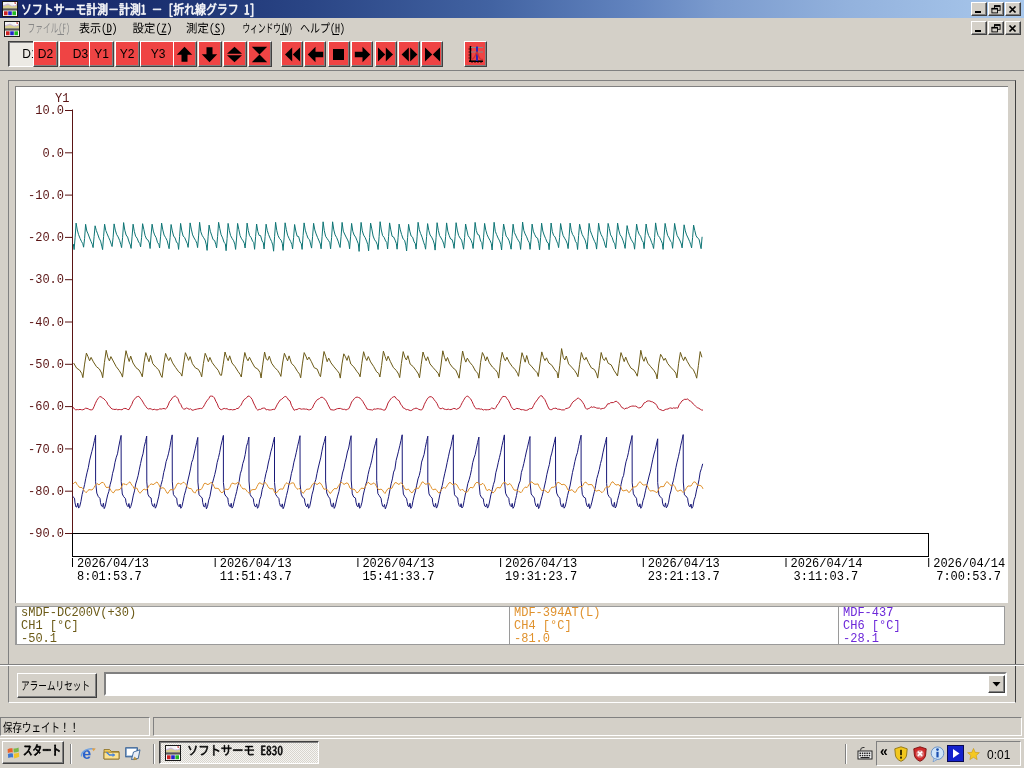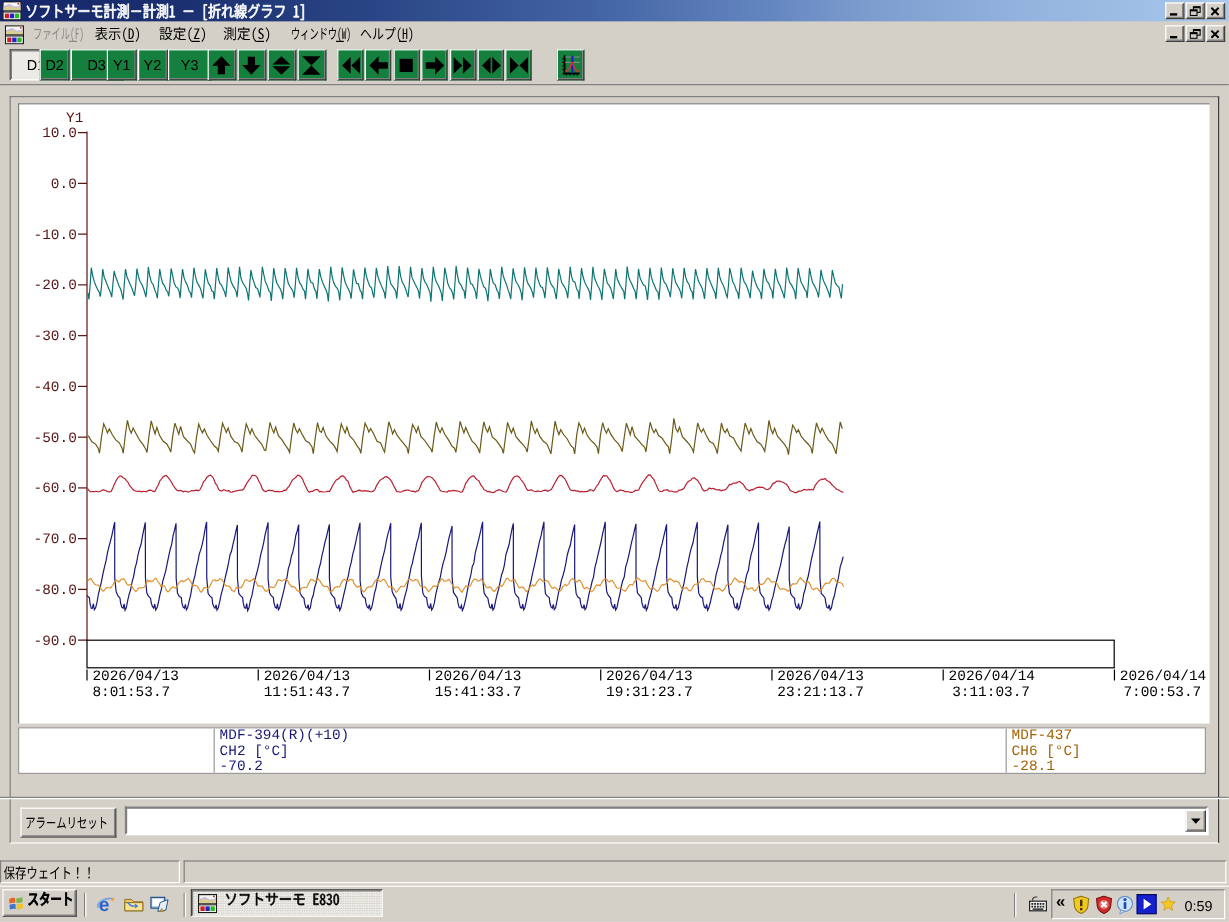--- a/index.html
+++ b/index.html
@@ -1,20 +1,20 @@
 <!DOCTYPE html>
 <html><head><meta charset="utf-8"><style>
 *{margin:0;padding:0;box-sizing:border-box}
 html,body{width:1024px;height:768px;overflow:hidden;background:#d4d0c8;font-family:"Liberation Sans",sans-serif}
 #root{position:relative;width:1024px;height:768px}
 .abs{position:absolute}
 .mono{font-family:"Liberation Mono",monospace;font-size:12px}
 .raised{border-top:1px solid #fff;border-left:1px solid #fff;border-bottom:1px solid #404040;border-right:1px solid #404040;box-shadow:inset -1px -1px 0 #808080;background:#d4d0c8}
 .sunk2{border-top:1px solid #808080;border-left:1px solid #808080;border-bottom:1px solid #fff;border-right:1px solid #fff}
-.tbtn{position:absolute;top:41px;height:26px;background:#15803d;border-top:1px solid #fff;border-left:1px solid #fff;border-bottom:1px solid #404040;border-right:1px solid #404040;box-shadow:inset -1px -1px 0 #808080;display:flex;align-items:center;justify-content:center;font-size:12px;color:#000}
+.tbtn{position:absolute;top:41px;height:26px;background:#ef4444;border-top:1px solid #fff;border-left:1px solid #fff;border-bottom:1px solid #404040;border-right:1px solid #404040;box-shadow:inset -1px -1px 0 #808080;display:flex;align-items:center;justify-content:center;font-size:12px;color:#000}
 .tbtn.pressed{border-top:1px solid #404040;border-left:1px solid #404040;border-bottom:1px solid #fff;border-right:1px solid #fff;box-shadow:inset 1px 1px 0 #808080;background:#eceae4}
 .winbtn{position:absolute;width:16px;height:14px;background:#d4d0c8;border-top:1px solid #fff;border-left:1px solid #fff;border-bottom:1px solid #404040;border-right:1px solid #404040;box-shadow:inset -1px -1px 0 #808080;display:flex;align-items:center;justify-content:center}
 .lgc{position:absolute;top:0;height:37px;padding:0 0 0 4px;font-family:"Liberation Mono",monospace;font-size:12px;line-height:12.9px;border-left:1px solid #9a9a9a;white-space:pre}
 </style></head><body>
 <div id="root">
 <div class="abs" style="left:0;top:0;width:1024px;height:18px;background:linear-gradient(90deg,#16266a 0%,#1b3070 15%,#2a4585 30%,#4263a2 48%,#6284bf 62%,#7b9bce 70%,#93b2dd 83%,#a9c8ec 100%)"></div>
 <div class="abs" style="left:2px;top:1px"><svg width="16" height="16" viewBox="0 0 16 16">
 <rect width="16" height="16" fill="#1a1a1a"></rect>
 <rect x="1" y="1" width="14" height="6.5" fill="#f4f4f4"></rect>
 <path d="M1 4.2 L6 2.4 L10 4.7 L15 2.7 L15 7.5 L1 7.5 Z" fill="#c9b9d9"></path>
@@ -234,22 +234,23 @@
         <line x1="928.6999999999999" y1="558" x2="928.6999999999999" y2="567" stroke="#000"></line>
         <text x="933.2" y="567" class="mono" fill="#000">2026/04/14</text>
         <text x="936.2" y="580" class="mono" fill="#000">7:00:53.7</text>
         <polyline fill="none" stroke="#6b5a17" stroke-width="1.0" points="73.6,363.0 76.6,368.1 79.6,370.1 81.8,373.5 82.9,377.6 84.6,364.1 86.4,353.1 88.1,356.8 89.6,360.8 91.1,357.4 93.4,361.9 96.4,366.6 99.4,369.0 101.6,373.0 102.7,377.7 104.4,362.7 106.2,350.3 107.9,357.7 109.4,360.9 110.9,356.6 113.2,361.0 116.2,366.6 119.2,370.5 121.4,374.1 122.5,377.1 124.2,363.0 126.0,350.7 127.7,356.9 129.2,361.5 130.7,356.1 133.0,363.0 136.0,367.7 139.0,370.0 141.2,373.9 142.3,376.8 144.0,362.8 145.8,352.6 147.5,357.6 149.0,361.8 150.5,355.4 152.8,363.7 155.8,367.1 158.8,370.0 161.0,375.6 162.1,377.4 163.8,364.1 165.6,353.4 167.3,357.9 168.8,360.7 170.3,357.4 172.6,362.9 175.6,367.5 178.6,371.7 180.8,373.5 181.9,376.1 183.6,364.1 185.4,352.7 187.1,356.7 188.6,360.4 190.1,356.6 192.4,363.7 195.4,367.9 198.4,369.4 200.6,373.4 201.7,376.8 203.4,363.5 205.2,353.3 206.9,357.4 208.4,361.7 209.9,357.4 212.2,362.7 215.2,366.7 218.2,370.3 220.4,375.2 221.5,375.3 223.2,364.4 225.0,352.0 226.7,357.4 228.2,360.7 229.7,355.8 232.0,363.0 235.0,366.6 238.0,371.4 240.2,374.5 241.3,377.0 243.0,363.7 244.8,352.5 246.5,358.2 248.0,360.8 249.5,357.3 251.8,362.0 254.8,367.3 257.8,369.1 260.0,372.4 261.1,378.0 262.8,364.2 264.6,352.1 266.3,359.1 267.8,360.2 269.3,356.2 271.6,363.2 274.6,367.4 277.6,370.4 279.8,373.8 280.9,376.4 282.6,363.0 284.4,353.3 286.1,357.4 287.6,360.8 289.1,355.9 291.4,363.2 294.4,366.3 297.4,371.3 299.6,374.2 300.7,377.8 302.4,363.9 304.2,352.6 305.9,356.1 307.4,360.0 308.9,357.1 311.2,361.3 314.2,367.7 317.2,369.1 319.4,374.6 320.5,376.7 322.2,364.1 324.0,351.5 325.7,356.4 327.2,361.7 328.7,358.1 331.0,362.9 334.0,366.8 337.0,370.4 339.2,373.2 340.3,378.1 342.0,363.9 343.8,353.8 345.5,356.9 347.0,360.4 348.5,355.7 350.8,364.0 353.8,366.9 356.8,371.3 359.0,374.0 360.1,376.8 361.8,363.4 363.6,351.7 365.3,357.5 366.8,360.5 368.3,356.5 370.6,361.9 373.6,366.4 376.6,371.8 378.8,373.5 379.9,377.0 381.6,365.4 383.4,351.2 385.1,356.5 386.6,360.7 388.1,356.2 390.4,361.6 393.4,367.6 396.4,370.5 398.6,374.1 399.7,377.6 401.4,363.5 403.2,351.6 404.9,357.4 406.4,360.0 407.9,355.7 410.2,364.1 413.2,366.6 416.2,370.7 418.4,374.0 419.5,377.8 421.2,364.6 423.0,352.0 424.7,357.3 426.2,360.7 427.7,356.8 430.0,363.9 433.0,367.5 436.0,370.8 438.2,373.5 439.3,376.8 441.0,365.0 442.8,350.8 444.5,357.4 446.0,361.2 447.5,357.5 449.8,363.7 452.8,367.7 455.8,370.1 458.0,375.2 459.1,378.2 460.8,364.5 462.6,351.0 464.3,358.1 465.8,362.1 467.3,358.1 469.6,362.1 472.6,365.6 475.6,371.2 477.8,373.2 478.9,378.2 480.6,362.4 482.4,352.5 484.1,356.0 485.6,361.0 487.1,356.8 489.4,362.8 492.4,367.0 495.4,369.8 497.6,372.8 498.7,378.1 500.4,362.4 502.2,352.3 503.9,357.9 505.4,360.8 506.9,357.2 509.2,362.2 512.2,366.5 515.2,369.7 517.4,373.3 518.5,376.3 520.2,364.4 522.0,352.7 523.7,357.7 525.2,362.2 526.7,355.5 529.0,363.7 532.0,366.9 535.0,370.5 537.2,372.8 538.3,376.5 540.0,363.9 541.8,351.9 543.5,357.6 545.0,360.6 546.5,357.8 548.8,363.0 551.8,365.2 554.8,369.9 557.0,372.4 558.1,378.0 559.8,365.3 561.6,348.6 563.3,357.5 564.8,360.0 566.3,356.0 568.6,363.9 571.6,367.1 574.6,370.5 576.8,374.0 577.9,376.8 579.6,364.6 581.4,352.5 583.1,357.7 584.6,360.1 586.1,357.3 588.4,362.5 591.4,367.9 594.4,369.5 596.6,373.9 597.7,378.1 599.4,365.7 601.2,352.5 602.9,358.5 604.4,360.5 605.9,357.5 608.2,363.3 611.2,364.9 614.2,370.7 616.4,374.0 617.5,376.0 619.2,363.7 621.0,352.6 622.7,357.4 624.2,361.6 625.7,357.1 628.0,363.0 631.0,368.2 634.0,370.1 636.2,373.7 637.3,376.2 639.0,365.0 640.8,350.3 642.5,358.1 644.0,361.3 645.5,356.9 647.8,363.2 650.8,366.8 653.8,370.3 656.0,374.0 657.1,378.9 658.8,363.9 660.6,354.3 662.3,357.1 663.8,360.4 665.3,358.2 667.6,363.4 670.6,367.1 673.6,370.2 675.8,373.1 676.9,377.9 678.6,363.6 680.4,352.4 682.1,357.3 683.6,360.6 685.1,356.9 687.4,361.7 690.4,366.8 693.4,369.8 695.6,374.7 696.7,378.2 698.4,365.5 700.2,351.6 701.9,357.3"></polyline>
 <polyline fill="none" stroke="#b92030" stroke-width="1.0" points="73.0,407.1 74.4,409.0 75.8,409.9 77.2,409.6 78.6,409.7 80.0,409.4 81.4,409.7 82.8,409.8 84.2,409.2 85.6,408.2 87.0,408.4 88.4,408.9 89.8,409.7 91.2,409.9 92.6,409.6 94.0,406.7 95.4,403.3 96.8,400.4 98.2,398.2 99.6,396.8 101.0,396.7 102.4,397.9 103.8,398.7 105.2,400.3 106.6,401.7 108.0,404.7 109.4,406.1 110.8,408.0 112.2,409.0 113.6,409.3 115.0,409.5 116.4,409.2 117.8,409.8 119.2,409.5 120.6,409.6 122.0,409.8 123.4,408.7 124.8,408.4 126.2,408.6 127.6,409.5 129.0,409.6 130.4,406.9 131.8,404.4 133.2,400.8 134.6,399.1 136.0,397.3 137.4,396.6 138.8,396.3 140.2,398.1 141.6,399.8 143.0,402.1 144.4,404.6 145.8,406.5 147.2,408.3 148.6,409.0 150.0,408.6 151.4,409.1 152.8,409.8 154.2,409.2 155.6,409.7 157.0,409.9 158.4,409.6 159.8,408.8 161.2,409.1 162.6,408.7 164.0,408.5 165.4,409.0 166.8,407.9 168.2,405.1 169.6,401.4 171.0,400.1 172.4,397.7 173.8,396.7 175.2,395.9 176.6,397.0 178.0,398.7 179.4,402.7 180.8,404.4 182.2,407.8 183.6,409.0 185.0,409.1 186.4,408.0 187.8,408.5 189.2,409.3 190.6,408.8 192.0,410.2 193.4,410.1 194.8,409.5 196.2,409.3 197.6,408.9 199.0,408.7 200.4,408.4 201.8,408.5 203.2,407.3 204.6,404.7 206.0,402.1 207.4,400.2 208.8,398.5 210.2,396.1 211.6,396.1 213.0,396.4 214.4,397.9 215.8,401.2 217.2,403.6 218.6,407.4 220.0,409.1 221.4,409.7 222.8,409.0 224.2,408.4 225.6,408.8 227.0,408.7 228.4,409.5 229.8,409.7 231.2,409.5 232.6,409.9 234.0,409.6 235.4,409.5 236.8,408.4 238.2,408.6 239.6,406.6 241.0,405.2 242.4,402.3 243.8,399.9 245.2,398.8 246.6,397.8 248.0,396.0 249.4,396.3 250.8,397.5 252.2,399.5 253.6,403.0 255.0,405.8 256.4,408.8 257.8,410.2 259.2,409.4 260.6,409.4 262.0,408.4 263.4,408.1 264.8,408.0 266.2,409.9 267.6,409.5 269.0,410.0 270.4,410.0 271.8,409.8 273.2,409.3 274.6,409.6 276.0,407.0 277.4,404.2 278.8,402.1 280.2,400.0 281.6,399.3 283.0,398.1 284.4,396.7 285.8,396.5 287.2,397.7 288.6,400.1 290.0,400.9 291.4,405.3 292.8,407.9 294.2,410.3 295.6,409.6 297.0,409.6 298.4,408.7 299.8,408.5 301.2,409.2 302.6,409.0 304.0,408.9 305.4,409.2 306.8,409.1 308.2,409.8 309.6,409.8 311.0,409.3 312.4,408.0 313.8,404.7 315.2,402.4 316.6,400.3 318.0,399.3 319.4,398.6 320.8,397.4 322.2,397.2 323.6,398.2 325.0,399.3 326.4,401.3 327.8,404.3 329.2,407.0 330.6,409.7 332.0,409.8 333.4,410.1 334.8,409.8 336.2,409.1 337.6,408.6 339.0,408.5 340.4,408.4 341.8,409.0 343.2,409.4 344.6,409.3 346.0,410.0 347.4,409.3 348.8,408.7 350.2,405.8 351.6,402.0 353.0,400.3 354.4,398.5 355.8,397.4 357.2,397.1 358.6,397.5 360.0,398.1 361.4,399.7 362.8,401.4 364.2,404.0 365.6,406.2 367.0,409.0 368.4,409.4 369.8,409.7 371.2,409.8 372.6,410.1 374.0,408.9 375.4,409.2 376.8,408.8 378.2,408.7 379.6,409.0 381.0,409.0 382.4,409.6 383.8,410.2 385.2,409.9 386.6,407.0 388.0,403.0 389.4,400.9 390.8,398.9 392.2,397.5 393.6,396.8 395.0,396.6 396.4,398.8 397.8,399.9 399.2,400.8 400.6,404.1 402.0,405.8 403.4,408.1 404.8,408.5 406.2,409.7 407.6,409.5 409.0,410.1 410.4,410.6 411.8,410.3 413.2,409.1 414.6,408.6 416.0,408.1 417.4,408.5 418.8,409.4 420.2,409.8 421.6,410.0 423.0,408.1 424.4,404.3 425.8,401.5 427.2,399.1 428.6,397.3 430.0,396.7 431.4,396.8 432.8,397.7 434.2,399.8 435.6,401.5 437.0,403.5 438.4,406.7 439.8,408.6 441.2,408.7 442.6,408.1 444.0,409.0 445.4,409.4 446.8,409.6 448.2,409.1 449.6,409.6 451.0,409.6 452.4,409.0 453.8,408.4 455.2,408.7 456.6,409.4 458.0,408.5 459.4,408.0 460.8,405.5 462.2,402.7 463.6,400.3 465.0,397.9 466.4,396.4 467.8,396.2 469.2,397.5 470.6,398.8 472.0,401.4 473.4,404.5 474.8,407.4 476.2,408.7 477.6,408.8 479.0,408.7 480.4,409.2 481.8,409.0 483.2,410.1 484.6,409.5 486.0,409.9 487.4,409.7 488.8,409.7 490.2,409.3 491.6,408.0 493.0,408.3 494.4,409.1 495.8,407.7 497.2,405.0 498.6,403.4 500.0,400.7 501.4,398.4 502.8,396.4 504.2,396.5 505.6,396.5 507.0,398.7 508.4,400.3 509.8,403.2 511.2,406.6 512.6,408.7 514.0,409.7 515.4,409.1 516.8,408.3 518.2,408.7 519.6,408.8 521.0,409.8 522.4,409.6 523.8,409.8 525.2,410.3 526.6,410.3 528.0,409.8 529.4,408.7 530.8,408.7 532.2,408.4 533.6,405.4 535.0,402.8 536.4,401.0 537.8,399.1 539.2,397.0 540.6,395.8 542.0,395.9 543.4,397.9 544.8,399.5 546.2,402.6 547.6,405.9 549.0,408.9 550.4,409.6 551.8,409.6 553.2,408.5 554.6,408.4 556.0,408.1 557.4,409.2 558.8,409.2 560.2,409.4 561.6,409.9 563.0,409.9 564.4,409.9 565.8,408.5 567.2,408.4 568.6,407.8 570.0,406.9 571.4,404.2 572.8,402.1 574.2,400.9 575.6,400.2 577.0,398.5 578.4,398.1 579.8,399.2 581.2,400.2 582.6,402.3 584.0,404.4 585.4,407.9 586.8,409.3 588.2,408.7 589.6,408.3 591.0,406.7 592.4,407.4 593.8,406.9 595.2,407.4 596.6,408.0 598.0,408.2 599.4,408.1 600.8,409.1 602.2,408.5 603.6,408.4 605.0,407.8 606.4,406.0 607.8,403.7 609.2,403.9 610.6,402.7 612.0,402.6 613.4,402.6 614.8,401.7 616.2,401.2 617.6,402.3 619.0,403.3 620.4,405.3 621.8,407.5 623.2,408.1 624.6,409.1 626.0,408.1 627.4,408.2 628.8,407.3 630.2,406.6 631.6,406.2 633.0,406.0 634.4,406.2 635.8,406.1 637.2,407.1 638.6,407.9 640.0,407.8 641.4,407.1 642.8,405.1 644.2,402.8 645.6,402.4 647.0,401.1 648.4,400.9 649.8,401.0 651.2,401.6 652.6,401.9 654.0,402.9 655.4,403.6 656.8,405.5 658.2,408.4 659.6,409.4 661.0,409.8 662.4,410.5 663.8,410.5 665.2,409.5 666.6,409.2 668.0,409.0 669.4,408.2 670.8,407.9 672.2,408.5 673.6,407.8 675.0,408.2 676.4,407.8 677.8,408.2 679.2,404.7 680.6,402.9 682.0,400.9 683.4,400.0 684.8,399.2 686.2,399.5 687.6,398.8 689.0,400.5 690.4,401.1 691.8,402.1 693.2,404.0 694.6,405.1 696.0,406.5 697.4,407.9 698.8,408.2 700.2,409.2 701.6,410.0 703.0,410.1"></polyline>
 <polyline fill="none" stroke="#181878" stroke-width="1.0" points="72.6,496.3 74.5,498.2 75.0,502.9 76.0,507.0 77.0,506.8 77.8,503.1 78.6,508.1 79.7,506.5 80.9,501.6 82.1,494.6 83.4,489.6 84.6,484.5 85.8,478.3 87.0,472.8 88.3,467.7 89.5,460.9 90.7,456.0 91.9,451.3 93.2,446.3 94.4,440.6 95.6,435.2 95.6,481.8 96.8,493.1 98.2,496.4 100.0,498.5 100.5,502.7 101.5,506.0 102.6,506.8 103.4,503.2 104.2,508.6 105.2,506.5 106.5,500.1 107.7,494.9 108.9,491.3 110.1,484.8 111.4,480.1 112.6,473.3 113.8,469.0 115.0,462.3 116.3,457.2 117.5,453.8 118.7,447.0 119.9,440.9 121.1,435.4 121.2,481.5 122.3,494.0 123.7,496.7 125.5,498.7 126.0,502.3 127.0,505.3 128.1,506.8 128.9,503.5 129.8,508.3 130.8,506.5 132.0,502.1 133.2,495.9 134.5,490.9 135.7,484.0 136.9,480.1 138.1,475.7 139.4,469.2 140.6,463.4 141.8,457.9 143.0,453.8 144.3,446.2 145.5,441.5 146.7,436.1 146.8,481.9 147.9,494.2 149.3,496.9 151.1,498.0 151.6,502.6 152.6,505.9 153.7,506.8 154.5,503.7 155.3,508.2 156.3,506.5 157.6,501.0 158.8,496.2 160.0,489.2 161.2,484.3 162.5,479.5 163.7,472.6 164.9,468.1 166.1,461.6 167.4,457.8 168.6,453.2 169.8,447.5 171.0,440.4 172.2,434.9 172.3,481.8 173.4,494.4 174.8,496.6 176.7,498.2 177.2,503.1 178.2,505.5 179.2,506.8 180.1,504.1 180.8,508.3 181.9,506.5 183.1,501.3 184.3,495.3 185.6,490.8 186.8,485.8 188.0,480.0 189.2,475.0 190.5,468.9 191.7,462.3 192.9,459.4 194.1,453.9 195.4,448.2 196.6,442.7 197.8,437.4 197.9,482.1 199.0,494.5 200.4,496.4 202.2,497.9 202.7,502.4 203.7,506.5 204.8,506.8 205.6,502.9 206.4,508.8 207.5,506.5 208.7,500.1 209.9,496.6 211.1,490.0 212.3,483.6 213.6,478.9 214.8,474.4 216.0,469.1 217.2,462.4 218.5,457.6 219.7,452.3 220.9,445.8 222.1,440.8 223.4,435.4 223.4,482.4 224.6,494.0 226.0,496.4 227.8,498.0 228.3,502.5 229.3,506.0 230.4,506.8 231.2,503.3 232.0,508.1 233.0,506.5 234.2,501.3 235.4,496.5 236.7,491.4 237.9,485.6 239.1,481.6 240.3,473.8 241.6,469.8 242.8,463.5 244.0,459.9 245.2,454.5 246.5,446.2 247.7,442.5 248.9,437.1 249.0,481.0 250.1,494.3 251.5,496.9 253.3,498.5 253.8,502.5 254.8,506.2 255.9,506.8 256.7,503.9 257.5,508.3 258.6,506.5 259.8,499.3 261.0,496.3 262.2,489.6 263.4,485.9 264.7,479.6 265.9,473.7 267.1,469.4 268.3,463.0 269.6,457.7 270.8,451.8 272.0,447.7 273.2,442.4 274.5,437.0 274.5,482.5 275.7,494.5 277.1,496.5 278.9,498.6 279.4,502.5 280.4,506.0 281.5,506.8 282.3,503.9 283.1,508.7 284.1,506.5 285.3,500.9 286.5,495.5 287.8,490.2 289.0,484.0 290.2,480.1 291.4,473.5 292.7,468.7 293.9,462.2 295.1,457.7 296.3,452.3 297.6,446.2 298.8,441.1 300.0,435.7 300.1,484.0 301.2,494.2 302.6,497.3 304.4,498.6 304.9,502.2 305.9,505.8 307.0,506.8 307.8,503.8 308.6,508.3 309.7,506.5 310.9,500.9 312.1,494.2 313.3,490.1 314.5,483.0 315.8,479.7 317.0,473.4 318.2,468.0 319.4,463.0 320.7,457.9 321.9,451.2 323.1,445.5 324.3,441.5 325.6,436.0 325.6,480.9 326.8,493.0 328.2,496.2 330.0,498.8 330.5,502.1 331.5,506.3 332.6,506.8 333.4,502.9 334.2,508.4 335.2,506.5 336.4,501.0 337.6,496.1 338.9,491.6 340.1,484.9 341.3,479.4 342.5,473.0 343.8,468.8 345.0,462.7 346.2,458.1 347.4,452.0 348.7,448.0 349.9,441.1 351.1,435.7 351.2,480.0 352.3,493.9 353.7,497.0 355.5,498.1 356.0,502.2 357.0,505.9 358.1,506.8 358.9,502.9 359.7,508.3 360.8,506.5 362.0,502.2 363.2,495.1 364.4,490.1 365.6,485.2 366.9,481.1 368.1,474.4 369.3,469.3 370.5,465.3 371.8,460.1 373.0,453.8 374.2,448.0 375.4,443.7 376.7,438.4 376.7,480.5 377.9,493.7 379.3,495.7 381.1,498.5 381.6,502.2 382.6,506.2 383.7,506.8 384.5,504.5 385.3,508.8 386.3,506.5 387.5,501.7 388.7,496.4 390.0,489.4 391.2,483.7 392.4,478.9 393.6,472.1 394.9,469.1 396.1,460.5 397.3,456.0 398.5,451.2 399.8,445.7 401.0,440.4 402.2,434.8 402.3,482.2 403.4,494.1 404.8,496.5 406.6,498.7 407.1,501.6 408.1,506.0 409.2,506.8 410.0,503.2 410.8,508.4 411.9,506.5 413.1,500.4 414.3,495.2 415.5,490.9 416.7,485.2 418.0,478.9 419.2,475.7 420.4,470.5 421.6,462.1 422.9,458.1 424.1,454.4 425.3,447.7 426.5,441.6 427.8,436.2 427.8,482.2 429.0,493.9 430.4,496.4 432.2,498.1 432.7,502.3 433.7,506.3 434.8,506.8 435.6,503.4 436.4,508.1 437.4,506.5 438.6,500.9 439.8,494.8 441.1,489.8 442.3,485.3 443.5,479.2 444.7,473.8 446.0,468.2 447.2,462.4 448.4,456.8 449.6,451.1 450.9,446.4 452.1,440.3 453.3,434.8 453.4,480.9 454.5,494.7 455.9,496.6 457.7,497.9 458.2,502.3 459.2,505.7 460.3,506.8 461.1,503.7 461.9,508.0 463.0,506.5 464.2,500.5 465.4,494.0 466.6,489.9 467.8,483.6 469.1,479.8 470.3,475.3 471.5,469.7 472.7,462.7 474.0,457.9 475.2,454.6 476.4,448.1 477.6,442.5 478.9,437.1 478.9,482.0 480.1,494.5 481.5,497.6 483.3,498.7 483.8,502.6 484.8,506.1 485.9,506.8 486.7,503.9 487.5,508.1 488.5,506.5 489.7,501.0 490.9,494.7 492.2,489.9 493.4,484.6 494.6,480.9 495.8,472.8 497.1,467.9 498.3,462.3 499.5,457.3 500.7,452.3 502.0,445.6 503.2,440.4 504.4,434.9 504.5,481.2 505.6,493.2 507.0,496.2 508.8,498.4 509.3,502.5 510.3,505.6 511.4,506.8 512.2,503.4 513.0,508.3 514.1,506.5 515.3,500.6 516.5,495.5 517.7,488.9 518.9,484.0 520.2,480.9 521.4,472.4 522.6,468.5 523.8,463.6 525.1,457.7 526.3,452.0 527.5,447.2 528.7,441.9 530.0,436.5 530.0,482.0 531.2,494.0 532.6,495.8 534.4,498.1 534.9,502.2 535.9,505.8 537.0,506.8 537.8,503.7 538.6,508.6 539.6,506.5 540.8,500.7 542.0,496.5 543.3,491.4 544.5,486.0 545.7,480.8 546.9,474.3 548.2,468.9 549.4,464.3 550.6,457.2 551.8,453.1 553.1,447.2 554.3,442.3 555.5,436.9 555.6,481.6 556.7,493.1 558.1,496.2 559.9,498.2 560.4,502.9 561.4,506.4 562.5,506.8 563.3,503.6 564.1,508.2 565.2,506.5 566.4,501.3 567.6,495.3 568.8,490.5 570.0,486.0 571.3,479.0 572.5,472.4 573.7,467.4 574.9,461.4 576.2,456.2 577.4,452.7 578.6,446.3 579.8,440.7 581.1,435.2 581.1,480.5 582.3,494.3 583.7,497.1 585.5,498.1 586.0,502.2 587.0,505.9 588.1,506.8 588.9,503.7 589.7,508.6 590.7,506.5 591.9,502.1 593.1,496.8 594.4,491.6 595.6,485.7 596.8,478.6 598.0,474.4 599.3,469.4 600.5,463.5 601.7,459.2 602.9,452.9 604.2,447.1 605.4,442.5 606.6,437.2 606.6,483.4 607.8,494.3 609.2,496.7 611.0,498.6 611.5,502.9 612.5,506.1 613.6,506.8 614.4,502.4 615.2,508.0 616.2,506.5 617.5,500.3 618.7,495.7 619.9,491.1 621.1,484.3 622.4,478.3 623.6,475.4 624.8,467.9 626.0,461.8 627.3,457.6 628.5,452.3 629.7,445.9 630.9,441.0 632.1,435.5 632.2,482.8 633.4,493.8 634.8,496.2 636.5,498.3 637.0,502.8 638.0,505.7 639.1,506.8 639.9,503.8 640.8,508.3 641.8,506.5 643.0,500.7 644.2,497.2 645.5,490.8 646.7,485.6 647.9,481.0 649.1,476.0 650.4,471.1 651.6,465.1 652.8,459.2 654.0,454.0 655.3,449.6 656.5,444.0 657.7,438.8 657.7,482.6 658.9,494.7 660.3,496.8 662.1,498.6 662.6,503.1 663.6,506.1 664.7,506.8 665.5,502.9 666.3,507.8 667.3,506.5 668.6,502.2 669.8,494.8 671.0,490.9 672.2,484.8 673.5,480.2 674.7,474.1 675.9,467.7 677.1,462.1 678.4,456.8 679.6,451.3 680.8,445.2 682.0,440.1 683.2,434.6 683.3,482.0 684.4,494.8 685.8,495.9 687.6,498.3 688.1,502.1 689.1,506.1 690.2,506.8 691.0,504.0 691.8,508.3 692.9,506.5 694.1,499.9 695.3,496.7 696.6,489.9 697.8,485.5 699.0,479.8 700.2,472.2 701.5,468.3 702.7,463.8"></polyline>
 <polyline fill="none" stroke="#e0922e" stroke-width="1.0" points="73.0,484.1 74.0,483.1 75.0,482.1 76.0,482.2 77.0,484.4 78.0,485.5 79.0,487.0 80.0,487.5 81.0,487.5 82.0,487.6 83.0,488.8 84.0,490.3 85.0,491.7 86.0,492.7 87.0,491.8 88.0,490.4 89.0,489.6 90.0,489.8 91.0,489.8 92.0,490.0 93.0,488.9 94.0,487.5 95.0,485.5 96.0,484.7 97.0,483.5 98.0,484.2 99.0,484.9 100.0,484.0 101.0,482.8 102.0,482.6 103.0,482.3 104.0,483.4 105.0,485.3 106.0,487.2 107.0,487.7 108.0,487.1 109.0,487.3 110.0,488.7 111.0,490.5 112.0,491.8 113.0,492.9 114.0,492.4 115.0,490.4 116.0,489.9 117.0,489.9 118.0,490.0 119.0,489.7 120.0,489.4 121.0,487.9 122.0,486.0 123.0,483.4 124.0,484.5 125.0,483.8 126.0,484.8 127.0,484.6 128.0,483.4 129.0,482.3 130.0,481.9 131.0,483.8 132.0,485.3 133.0,486.3 134.0,488.6 135.0,487.9 136.0,488.2 137.0,488.2 138.0,490.5 139.0,492.3 140.0,493.2 141.0,492.4 142.0,490.8 143.0,490.0 144.0,489.0 145.0,489.4 146.0,490.2 147.0,489.3 148.0,487.8 149.0,485.7 150.0,484.7 151.0,484.0 152.0,483.9 153.0,484.8 154.0,484.1 155.0,483.3 156.0,482.7 157.0,481.9 158.0,483.3 159.0,484.9 160.0,487.1 161.0,488.4 162.0,487.7 163.0,487.9 164.0,488.1 165.0,489.5 166.0,491.2 167.0,493.1 168.0,493.3 169.0,491.6 170.0,489.9 171.0,489.7 172.0,489.6 173.0,490.2 174.0,489.7 175.0,488.2 176.0,486.2 177.0,484.0 178.0,483.3 179.0,483.2 180.0,484.2 181.0,483.9 182.0,483.6 183.0,482.3 184.0,482.3 185.0,483.3 186.0,484.6 187.0,486.7 188.0,487.7 189.0,488.4 190.0,488.5 191.0,488.6 192.0,489.5 193.0,491.8 194.0,492.2 195.0,493.2 196.0,491.5 197.0,489.5 198.0,490.3 199.0,489.9 200.0,489.5 201.0,489.6 202.0,488.2 203.0,486.2 204.0,483.8 205.0,483.1 206.0,483.6 207.0,484.2 208.0,484.7 209.0,483.8 210.0,483.6 211.0,482.2 212.0,483.1 213.0,484.2 214.0,486.4 215.0,488.5 216.0,488.1 217.0,488.4 218.0,488.4 219.0,489.1 220.0,491.0 221.0,492.4 222.0,492.7 223.0,492.1 224.0,490.7 225.0,489.3 226.0,489.0 227.0,489.6 228.0,489.5 229.0,488.7 230.0,487.2 231.0,484.7 232.0,483.2 233.0,483.2 234.0,483.7 235.0,484.1 236.0,483.7 237.0,483.0 238.0,482.4 239.0,483.2 240.0,484.4 241.0,486.5 242.0,487.7 243.0,489.1 244.0,488.6 245.0,489.0 246.0,489.6 247.0,491.3 248.0,492.3 249.0,493.1 250.0,492.9 251.0,490.3 252.0,489.8 253.0,489.6 254.0,489.5 255.0,489.6 256.0,488.9 257.0,486.5 258.0,484.7 259.0,483.0 260.0,482.8 261.0,483.5 262.0,484.2 263.0,484.2 264.0,483.5 265.0,482.2 266.0,483.5 267.0,484.7 268.0,486.6 269.0,488.0 270.0,488.7 271.0,488.8 272.0,488.7 273.0,488.7 274.0,490.9 275.0,493.1 276.0,492.3 277.0,492.6 278.0,491.0 279.0,489.5 280.0,489.4 281.0,488.7 282.0,489.3 283.0,489.0 284.0,486.8 285.0,484.7 286.0,483.3 287.0,482.7 288.0,483.9 289.0,483.9 290.0,484.5 291.0,483.2 292.0,483.0 293.0,482.8 294.0,483.3 295.0,486.2 296.0,487.7 297.0,488.8 298.0,489.4 299.0,488.4 300.0,488.8 301.0,490.9 302.0,492.0 303.0,493.3 304.0,492.6 305.0,490.9 306.0,489.6 307.0,489.2 308.0,489.1 309.0,489.1 310.0,488.6 311.0,487.1 312.0,484.9 313.0,483.9 314.0,482.7 315.0,482.9 316.0,483.9 317.0,484.5 318.0,484.0 319.0,483.0 320.0,482.7 321.0,484.0 322.0,485.4 323.0,487.5 324.0,489.3 325.0,489.0 326.0,489.0 327.0,489.5 328.0,490.4 329.0,491.8 330.0,493.5 331.0,492.9 332.0,491.3 333.0,490.0 334.0,488.9 335.0,488.4 336.0,488.9 337.0,488.5 338.0,486.7 339.0,485.2 340.0,483.4 341.0,482.5 342.0,482.5 343.0,483.7 344.0,484.3 345.0,484.0 346.0,482.9 347.0,483.2 348.0,483.4 349.0,485.6 350.0,488.1 351.0,488.9 352.0,489.2 353.0,489.4 354.0,489.0 355.0,490.0 356.0,491.6 357.0,493.0 358.0,492.1 359.0,491.4 360.0,489.7 361.0,488.4 362.0,488.2 363.0,488.4 364.0,488.6 365.0,487.2 366.0,485.5 367.0,483.7 368.0,482.3 369.0,482.8 370.0,484.1 371.0,484.4 372.0,484.0 373.0,483.5 374.0,482.8 375.0,483.8 376.0,485.7 377.0,487.3 378.0,489.0 379.0,489.9 380.0,489.2 381.0,489.3 382.0,489.6 383.0,491.0 384.0,492.4 385.0,493.5 386.0,491.7 387.0,490.0 388.0,488.6 389.0,488.2 390.0,488.6 391.0,488.5 392.0,488.1 393.0,485.8 394.0,484.2 395.0,482.6 396.0,482.7 397.0,483.0 398.0,484.2 399.0,484.3 400.0,483.6 401.0,482.6 402.0,483.9 403.0,485.1 404.0,487.2 405.0,489.0 406.0,489.7 407.0,489.7 408.0,489.0 409.0,489.5 410.0,491.1 411.0,492.4 412.0,492.7 413.0,491.9 414.0,490.2 415.0,488.8 416.0,488.5 417.0,487.8 418.0,488.7 419.0,487.8 420.0,485.8 421.0,484.2 422.0,482.1 423.0,481.9 424.0,482.8 425.0,484.0 426.0,484.3 427.0,483.8 428.0,483.4 429.0,483.0 430.0,485.2 431.0,486.7 432.0,488.8 433.0,489.8 434.0,489.5 435.0,489.1 436.0,489.4 437.0,490.8 438.0,492.3 439.0,493.0 440.0,491.9 441.0,490.4 442.0,488.7 443.0,488.1 444.0,487.3 445.0,488.4 446.0,487.5 447.0,485.9 448.0,484.3 449.0,483.0 450.0,482.3 451.0,483.2 452.0,484.0 453.0,484.8 454.0,484.5 455.0,483.6 456.0,484.1 457.0,484.9 458.0,486.9 459.0,488.6 460.0,489.9 461.0,490.3 462.0,489.3 463.0,489.9 464.0,490.7 465.0,492.0 466.0,492.1 467.0,492.3 468.0,491.1 469.0,488.9 470.0,488.0 471.0,487.0 472.0,488.1 473.0,487.4 474.0,486.6 475.0,483.9 476.0,483.0 477.0,482.1 478.0,482.9 479.0,483.5 480.0,484.3 481.0,485.0 482.0,483.6 483.0,483.5 484.0,484.6 485.0,486.4 486.0,489.1 487.0,490.6 488.0,490.1 489.0,489.3 490.0,490.1 491.0,490.8 492.0,491.9 493.0,493.0 494.0,492.2 495.0,491.1 496.0,488.9 497.0,487.5 498.0,487.8 499.0,487.4 500.0,488.2 501.0,486.5 502.0,484.5 503.0,483.1 504.0,482.6 505.0,482.6 506.0,483.2 507.0,484.6 508.0,485.0 509.0,483.9 510.0,483.6 511.0,484.9 512.0,486.5 513.0,488.2 514.0,490.0 515.0,490.2 516.0,490.2 517.0,489.9 518.0,490.6 519.0,491.7 520.0,492.0 521.0,492.7 522.0,491.6 523.0,489.6 524.0,488.3 525.0,487.2 526.0,487.1 527.0,487.7 528.0,486.3 529.0,484.3 530.0,483.4 531.0,481.8 532.0,482.2 533.0,482.9 534.0,484.0 535.0,484.3 536.0,484.2 537.0,484.1 538.0,483.9 539.0,486.4 540.0,488.0 541.0,489.7 542.0,490.8 543.0,490.3 544.0,489.5 545.0,490.8 546.0,491.0 547.0,492.4 548.0,492.6 549.0,492.0 550.0,489.6 551.0,488.3 552.0,487.0 553.0,487.5 554.0,487.0 555.0,486.5 556.0,485.7 557.0,483.4 558.0,482.1 559.0,482.8 560.0,483.2 561.0,484.0 562.0,485.0 563.0,484.2 564.0,484.5 565.0,484.9 566.0,485.8 567.0,487.9 568.0,490.0 569.0,490.8 570.0,490.3 571.0,490.2 572.0,489.5 573.0,490.9 574.0,492.0 575.0,492.4 576.0,491.8 577.0,489.6 578.0,488.3 579.0,487.0 580.0,486.7 581.0,486.7 582.0,486.3 583.0,485.4 584.0,483.2 585.0,482.2 586.0,482.3 587.0,483.2 588.0,484.6 589.0,484.8 590.0,484.4 591.0,484.7 592.0,484.6 593.0,486.2 594.0,487.9 595.0,490.2 596.0,491.1 597.0,491.0 598.0,490.4 599.0,490.2 600.0,490.9 601.0,491.9 602.0,492.7 603.0,491.7 604.0,490.7 605.0,488.3 606.0,487.3 607.0,486.7 608.0,486.8 609.0,487.3 610.0,485.4 611.0,483.4 612.0,482.0 613.0,481.8 614.0,483.3 615.0,484.0 616.0,485.2 617.0,484.7 618.0,484.7 619.0,484.8 620.0,486.2 621.0,487.4 622.0,489.9 623.0,491.0 624.0,490.7 625.0,490.5 626.0,490.1 627.0,489.9 628.0,491.8 629.0,492.5 630.0,491.8 631.0,490.0 632.0,488.9 633.0,487.1 634.0,486.8 635.0,487.1 636.0,486.4 637.0,485.9 638.0,483.9 639.0,482.4 640.0,481.8 641.0,482.4 642.0,484.1 643.0,484.9 644.0,485.1 645.0,484.8 646.0,484.8 647.0,485.3 648.0,487.3 649.0,489.5 650.0,490.8 651.0,491.2 652.0,490.5 653.0,490.8 654.0,490.9 655.0,491.5 656.0,492.2 657.0,492.7 658.0,490.8 659.0,488.6 660.0,487.1 661.0,486.4 662.0,486.8 663.0,486.5 664.0,486.4 665.0,484.0 666.0,482.8 667.0,481.5 668.0,482.8 669.0,483.4 670.0,484.8 671.0,485.6 672.0,485.5 673.0,484.5 674.0,485.4 675.0,486.8 676.0,489.4 677.0,490.9 678.0,491.3 679.0,490.7 680.0,490.2 681.0,490.1 682.0,491.3 683.0,492.5 684.0,491.5 685.0,490.8 686.0,488.8 687.0,487.2 688.0,485.9 689.0,486.1 690.0,486.0 691.0,486.0 692.0,484.5 693.0,482.7 694.0,481.9 695.0,482.0 696.0,482.8 697.0,484.8 698.0,485.5 699.0,485.3 700.0,485.4 701.0,485.9 702.0,486.7 703.0,488.9"></polyline>
 <polyline fill="none" stroke="#0d7474" stroke-width="1.0" points="73.3,244.0 74.1,249.6 75.1,237.7 76.1,223.1 77.3,230.0 78.6,234.7 80.1,238.5 81.6,241.7 82.8,243.7 83.6,247.2 84.6,238.4 85.6,224.3 86.8,231.0 88.1,233.9 89.6,238.0 91.1,241.6 92.3,244.4 93.1,247.6 94.1,236.6 95.1,225.8 96.3,230.4 97.6,233.8 99.1,238.2 100.6,241.1 101.8,246.2 102.6,249.6 103.6,236.5 104.6,224.2 105.8,230.6 107.1,233.8 108.6,237.3 110.1,240.7 111.3,244.3 112.1,246.5 113.1,237.6 114.1,223.9 115.3,230.1 116.6,234.4 118.1,236.9 119.6,240.4 120.8,244.5 121.6,247.6 122.6,237.6 123.6,222.6 124.8,230.2 126.1,235.0 127.6,237.1 129.1,242.0 130.3,244.9 131.1,248.4 132.1,236.2 133.1,224.2 134.3,231.3 135.6,236.2 137.1,238.2 138.6,242.0 139.8,243.5 140.6,246.9 141.6,237.3 142.6,223.7 143.8,229.3 145.1,235.6 146.6,239.1 148.1,240.1 149.3,242.9 150.1,248.5 151.1,235.1 152.1,224.2 153.3,231.1 154.6,234.9 156.1,237.6 157.6,242.7 158.8,244.1 159.6,248.0 160.6,236.2 161.6,223.1 162.8,229.9 164.1,235.1 165.6,237.6 167.1,240.6 168.3,245.3 169.1,248.7 170.1,237.4 171.1,224.5 172.3,230.9 173.6,236.0 175.1,238.0 176.6,242.5 177.8,243.2 178.6,249.4 179.6,236.7 180.6,223.4 181.8,230.9 183.1,236.0 184.6,237.5 186.1,241.0 187.3,243.7 188.1,247.4 189.1,237.0 190.1,222.9 191.3,229.1 192.6,234.9 194.1,238.0 195.6,240.5 196.8,243.2 197.6,247.6 198.6,235.9 199.6,222.3 200.8,231.7 202.1,235.3 203.6,237.7 205.1,240.1 206.3,244.8 207.1,250.4 208.1,236.8 209.1,225.1 210.3,231.3 211.6,235.1 213.1,239.6 214.6,240.5 215.8,244.4 216.6,247.9 217.6,236.4 218.6,222.3 219.8,228.7 221.1,234.7 222.6,237.9 224.1,242.5 225.3,243.7 226.1,250.7 227.1,238.3 228.1,223.4 229.3,230.4 230.6,235.6 232.1,238.4 233.6,240.8 234.8,244.1 235.6,249.4 236.6,238.0 237.6,223.4 238.8,229.4 240.1,235.7 241.6,238.8 243.1,240.9 244.3,243.4 245.1,248.0 246.1,237.6 247.1,223.1 248.3,230.7 249.6,235.6 251.1,237.6 252.6,241.2 253.8,242.7 254.6,249.3 255.6,236.7 256.6,224.0 257.8,231.4 259.1,235.4 260.6,235.7 262.1,241.0 263.3,242.8 264.1,249.0 265.1,236.6 266.1,224.2 267.3,230.6 268.6,234.6 270.1,238.3 271.6,241.5 272.8,245.0 273.6,251.2 274.6,236.3 275.6,222.3 276.8,230.7 278.1,235.7 279.6,238.6 281.1,240.2 282.3,243.4 283.1,250.4 284.1,237.9 285.1,222.8 286.3,229.5 287.6,235.2 289.1,238.5 290.6,241.4 291.8,244.4 292.6,248.9 293.6,237.7 294.6,224.5 295.8,231.0 297.1,236.2 298.6,236.5 300.1,242.0 301.3,243.8 302.1,249.4 303.1,235.5 304.1,222.9 305.3,230.2 306.6,234.3 308.1,238.4 309.6,239.8 310.8,245.1 311.6,248.1 312.6,236.4 313.6,223.3 314.8,229.9 316.1,233.9 317.6,237.6 319.1,241.0 320.3,243.9 321.1,248.8 322.1,236.3 323.1,221.8 324.3,230.6 325.6,236.3 327.1,238.5 328.6,240.7 329.8,242.7 330.6,248.8 331.6,237.6 332.6,221.8 333.8,229.9 335.1,234.9 336.6,237.5 338.1,241.1 339.3,245.1 340.1,247.5 341.1,236.4 342.1,222.4 343.3,231.2 344.6,234.0 346.1,237.1 347.6,239.9 348.8,242.9 349.6,248.8 350.6,236.2 351.6,223.4 352.8,231.3 354.1,235.0 355.6,237.1 357.1,240.8 358.3,243.8 359.1,251.4 360.1,235.5 361.1,222.4 362.3,230.8 363.6,235.1 365.1,237.5 366.6,241.1 367.8,244.7 368.6,250.8 369.6,237.6 370.6,223.1 371.8,228.9 373.1,236.0 374.6,239.8 376.1,241.8 377.3,244.8 378.1,249.5 379.1,236.4 380.1,221.7 381.3,230.0 382.6,235.6 384.1,237.4 385.6,240.9 386.8,242.5 387.6,249.0 388.6,236.4 389.6,222.9 390.8,229.9 392.1,236.3 393.6,237.0 395.1,240.2 396.3,243.4 397.1,249.2 398.1,237.3 399.1,224.1 400.3,229.9 401.6,234.5 403.1,238.9 404.6,240.3 405.8,245.2 406.6,251.0 407.6,237.5 408.6,224.3 409.8,231.1 411.1,236.0 412.6,237.2 414.1,241.9 415.3,243.7 416.1,249.1 417.1,236.8 418.1,222.3 419.3,229.7 420.6,233.5 422.1,237.2 423.6,242.2 424.8,245.6 425.6,249.2 426.6,236.6 427.6,223.6 428.8,230.4 430.1,235.0 431.6,237.1 433.1,240.2 434.3,244.1 435.1,250.1 436.1,237.3 437.1,222.7 438.3,230.3 439.6,235.6 441.1,238.0 442.6,240.8 443.8,244.1 444.6,248.1 445.6,236.7 446.6,222.9 447.8,231.1 449.1,235.3 450.6,239.0 452.1,239.6 453.3,243.7 454.1,248.4 455.1,236.6 456.1,222.7 457.3,230.1 458.6,235.4 460.1,238.1 461.6,240.1 462.8,245.1 463.6,249.2 464.6,237.7 465.6,224.0 466.8,229.9 468.1,235.7 469.6,237.8 471.1,240.4 472.3,243.7 473.1,248.5 474.1,237.1 475.1,222.4 476.3,230.5 477.6,234.4 479.1,235.1 480.6,241.1 481.8,242.5 482.6,249.2 483.6,237.2 484.6,223.4 485.8,230.2 487.1,234.7 488.6,237.9 490.1,240.6 491.3,243.5 492.1,250.0 493.1,237.0 494.1,222.3 495.3,231.3 496.6,234.6 498.1,238.1 499.6,240.9 500.8,244.4 501.6,250.0 502.6,236.5 503.6,224.0 504.8,229.9 506.1,236.1 507.6,237.8 509.1,240.8 510.3,245.2 511.1,249.2 512.1,236.7 513.1,224.2 514.3,232.4 515.6,235.1 517.1,238.4 518.6,240.9 519.8,242.9 520.6,249.4 521.6,237.3 522.6,222.1 523.8,230.3 525.1,233.9 526.6,236.8 528.1,240.7 529.3,242.8 530.1,249.3 531.1,239.3 532.1,224.1 533.3,231.2 534.6,234.3 536.1,237.3 537.6,238.2 538.8,243.5 539.6,249.9 540.6,237.5 541.6,223.2 542.8,231.0 544.1,235.0 545.6,238.5 547.1,242.2 548.3,243.1 549.1,249.7 550.1,238.3 551.1,223.0 552.3,231.5 553.6,235.4 555.1,237.0 556.6,241.1 557.8,243.8 558.6,247.6 559.6,237.4 560.6,223.5 561.8,230.2 563.1,235.5 564.6,238.2 566.1,240.8 567.3,243.9 568.1,248.6 569.1,236.8 570.1,223.1 571.3,230.7 572.6,234.5 574.1,236.8 575.6,241.7 576.8,243.2 577.6,249.5 578.6,235.7 579.6,224.2 580.8,229.7 582.1,234.4 583.6,237.3 585.1,240.1 586.3,244.6 587.1,249.1 588.1,236.7 589.1,223.4 590.3,230.7 591.6,234.2 593.1,238.0 594.6,241.5 595.8,244.0 596.6,249.1 597.6,237.1 598.6,223.2 599.8,230.8 601.1,234.6 602.6,237.4 604.1,241.4 605.3,246.0 606.1,247.7 607.1,237.3 608.1,223.4 609.3,228.4 610.6,234.9 612.1,237.4 613.6,242.1 614.8,243.8 615.6,249.0 616.6,237.1 617.6,223.1 618.8,230.1 620.1,234.8 621.6,236.9 623.1,240.8 624.3,244.6 625.1,248.4 626.1,237.2 627.1,225.6 628.3,231.4 629.6,235.6 631.1,239.3 632.6,241.9 633.8,243.9 634.6,249.2 635.6,237.2 636.6,224.1 637.8,230.7 639.1,234.2 640.6,236.3 642.1,240.5 643.3,242.4 644.1,248.7 645.1,235.7 646.1,224.0 647.3,231.1 648.6,235.5 650.1,238.1 651.6,242.3 652.8,245.5 653.6,248.5 654.6,237.4 655.6,222.9 656.8,230.8 658.1,235.5 659.6,237.4 661.1,240.5 662.3,243.3 663.1,249.4 664.1,235.8 665.1,223.4 666.3,229.7 667.6,235.3 669.1,237.9 670.6,241.3 671.8,242.5 672.6,248.3 673.6,237.0 674.6,223.4 675.8,230.0 677.1,235.5 678.6,238.0 680.1,241.0 681.3,244.0 682.1,247.9 683.1,237.9 684.1,224.8 685.3,230.9 686.6,234.9 688.1,238.0 689.6,241.4 690.8,244.8 691.6,247.9 692.6,237.7 693.6,225.1 694.8,230.6 696.1,235.8 697.6,238.0 699.1,239.3 700.3,245.1 701.1,248.7 702.1,236.8"></polyline>
       </svg></div>
 <div class="abs" style="left:15px;top:606px;width:990px;height:39px;background:#fff;border:1px solid #9a9a9a;overflow:hidden">
-      <div class="lgc" style="left:162px;width:168px;color:#181878"><div>MDF-394(R)(+10)&nbsp;</div><div>CH2 [°C]</div><div>-70.2</div></div>
-      <div class="lgc" style="left:822px;width:168px;color:#a16207"><div>MDF-437&nbsp;</div><div>CH6 [°C]</div><div>-28.1</div></div>
+      <div class="lgc" style="left:0px;width:162px;color:#6b5a17"><div>sMDF-DC200V(+30)&nbsp;</div><div>CH1 [°C]</div><div>-50.1</div></div>
+      <div class="lgc" style="left:493px;width:162px;color:#e0922e"><div>MDF-394AT(L)&nbsp;</div><div>CH4 [°C]</div><div>-81.0</div></div>
+      <div class="lgc" style="left:822px;width:168px;color:#6d28d9"><div>MDF-437&nbsp;</div><div>CH6 [°C]</div><div>-28.1</div></div>
     </div>
 <div class="abs" style="left:0;top:664px;width:1024px;height:1px;background:#808080"></div>
 <div class="abs" style="left:0;top:665px;width:1024px;height:1px;background:#fff"></div>
 <div class="abs raised" style="left:17px;top:673px;width:80px;height:25px;display:flex;align-items:center;justify-content:center">
       <svg width="72" height="14" viewBox="0 -11 72 14">
         <path d="M8.0 -8.0 7.6 -8.5C7.5 -8.5 7.2 -8.5 7.0 -8.5C6.5 -8.5 2.5 -8.5 2.1 -8.5C1.7 -8.5 1.4 -8.5 1.1 -8.6V-7.5C1.4 -7.5 1.7 -7.6 2.1 -7.6C2.5 -7.6 6.4 -7.6 7.0 -7.6C6.7 -6.8 5.9 -5.5 5.1 -4.9L5.6 -4.3C6.6 -5.2 7.5 -6.7 7.8 -7.6C7.9 -7.7 8.0 -7.9 8.0 -8.0ZM4.6 -6.4H3.8C3.8 -6.1 3.8 -5.9 3.8 -5.6C3.8 -3.6 3.7 -1.9 2.3 -0.8C2.1 -0.6 1.8 -0.4 1.5 -0.3L2.2 0.4C4.4 -1.1 4.6 -3.2 4.6 -6.4Z M10.6 -8.8V-7.8C10.9 -7.8 11.1 -7.8 11.4 -7.8C11.9 -7.8 14.3 -7.8 14.8 -7.8C15.1 -7.8 15.4 -7.8 15.6 -7.8V-8.8C15.4 -8.7 15.1 -8.7 14.8 -8.7C14.3 -8.7 11.9 -8.7 11.4 -8.7C11.1 -8.7 10.8 -8.7 10.6 -8.8ZM16.2 -5.7 15.7 -6.1C15.6 -6.0 15.4 -6.0 15.2 -6.0C14.8 -6.0 11.1 -6.0 10.7 -6.0C10.5 -6.0 10.2 -6.0 9.8 -6.1V-5.1C10.2 -5.1 10.5 -5.1 10.7 -5.1C11.2 -5.1 14.8 -5.1 15.3 -5.1C15.1 -4.3 14.8 -3.3 14.2 -2.5C13.5 -1.5 12.4 -0.7 11.2 -0.4L11.7 0.5C12.8 0.1 13.9 -0.6 14.8 -2.0C15.5 -2.9 15.9 -4.2 16.1 -5.3C16.1 -5.4 16.2 -5.6 16.2 -5.7Z M18.1 -5.1V-4.0C18.4 -4.0 18.9 -4.0 19.3 -4.0C20.0 -4.0 23.4 -4.0 24.1 -4.0C24.5 -4.0 24.8 -4.0 25.0 -4.0V-5.1C24.8 -5.1 24.5 -5.1 24.1 -5.1C23.4 -5.1 20.0 -5.1 19.3 -5.1C18.8 -5.1 18.4 -5.1 18.1 -5.1Z M27.3 -1.3C27.1 -1.3 26.8 -1.3 26.5 -1.3L26.6 -0.2C26.9 -0.2 27.1 -0.3 27.4 -0.3C28.5 -0.5 31.4 -0.9 32.7 -1.1C32.9 -0.6 33.1 -0.0 33.2 0.4L33.9 -0.0C33.6 -1.3 32.6 -3.6 32.0 -4.8L31.4 -4.4C31.7 -3.9 32.1 -3.0 32.4 -2.0C31.5 -1.9 29.8 -1.6 28.5 -1.4C29.0 -3.0 29.8 -6.6 30.1 -7.7C30.2 -8.2 30.3 -8.5 30.4 -8.8L29.5 -9.0C29.5 -8.7 29.5 -8.4 29.4 -7.9C29.1 -6.7 28.2 -3.0 27.7 -1.3Z M41.2 -9.0H40.4C40.4 -8.7 40.4 -8.3 40.4 -7.9C40.4 -7.5 40.4 -6.5 40.4 -6.1C40.4 -3.8 40.3 -2.9 39.7 -1.9C39.2 -1.1 38.4 -0.6 37.6 -0.3L38.2 0.5C38.8 0.2 39.7 -0.3 40.3 -1.2C40.9 -2.3 41.2 -3.2 41.2 -6.0C41.2 -6.5 41.2 -7.5 41.2 -7.9C41.2 -8.3 41.2 -8.7 41.2 -9.0ZM37.2 -8.9H36.4C36.4 -8.6 36.4 -8.2 36.4 -8.0C36.4 -7.7 36.4 -4.6 36.4 -4.1C36.4 -3.7 36.4 -3.4 36.4 -3.2H37.2C37.2 -3.4 37.2 -3.8 37.2 -4.1C37.2 -4.6 37.2 -7.7 37.2 -8.0C37.2 -8.3 37.2 -8.6 37.2 -8.9Z M50.8 -6.8 50.3 -7.3C50.2 -7.2 50.0 -7.2 49.8 -7.1C49.4 -7.0 47.9 -6.6 46.5 -6.2V-8.0C46.5 -8.4 46.5 -8.8 46.5 -9.1H45.7C45.7 -8.8 45.8 -8.4 45.8 -8.0V-6.0C44.9 -5.8 44.0 -5.6 43.6 -5.5L43.8 -4.5L45.8 -5.1V-1.5C45.8 -0.4 46.1 0.2 47.7 0.2C48.7 0.2 49.6 0.1 50.4 -0.0L50.4 -1.0C49.5 -0.8 48.7 -0.7 47.7 -0.7C46.7 -0.7 46.5 -1.0 46.5 -1.8V-5.3L49.7 -6.2C49.5 -5.5 48.8 -4.2 48.2 -3.4L48.8 -2.9C49.5 -3.9 50.2 -5.3 50.6 -6.3C50.6 -6.5 50.7 -6.7 50.8 -6.8Z M55.9 -6.8 55.3 -6.5C55.5 -6.0 55.9 -4.5 56.0 -3.9L56.6 -4.2C56.5 -4.8 56.1 -6.3 55.9 -6.8ZM59.0 -6.1 58.3 -6.5C58.2 -4.9 57.7 -3.4 57.1 -2.4C56.4 -1.2 55.3 -0.3 54.3 0.1L54.9 0.9C55.8 0.4 56.9 -0.5 57.7 -1.9C58.3 -3.0 58.7 -4.2 58.9 -5.5C58.9 -5.7 59.0 -5.9 59.0 -6.1ZM53.9 -6.2 53.3 -5.9C53.4 -5.5 53.9 -3.8 54.0 -3.2L54.7 -3.5C54.5 -4.2 54.1 -5.7 53.9 -6.2Z M63.3 -1.0C63.3 -0.6 63.3 -0.0 63.2 0.4H64.1C64.0 -0.0 64.0 -0.7 64.0 -1.0L64.0 -4.9C65.0 -4.5 66.4 -3.7 67.4 -3.0L67.7 -4.0C66.8 -4.7 65.1 -5.5 64.0 -6.0V-7.9C64.0 -8.3 64.0 -8.8 64.1 -9.1H63.2C63.3 -8.8 63.3 -8.2 63.3 -7.9C63.3 -6.9 63.3 -1.7 63.3 -1.0Z" fill="#000"></path>
       </svg>
     </div>
 <div class="abs" style="left:104px;top:672px;width:903px;height:24px;background:#fff;border-top:2px solid #808080;border-left:2px solid #808080;border-bottom:2px solid #fff;border-right:2px solid #fff"></div>
 <div class="abs raised" style="left:988px;top:675px;width:17px;height:18px;display:flex;align-items:center;justify-content:center">
@@ -353,13 +354,13 @@
         <circle cx="7.5" cy="3.6" r="1.35" fill="#1a4fb0"></circle>
 </svg></div>
 <div class="abs" style="left:947px;top:745px"><svg width="17" height="17" viewBox="0 0 17 17">
 <rect width="17" height="17" fill="#1421cc"></rect>
 <rect x="0.5" y="0.5" width="16" height="16" fill="none" stroke="#0a0a50"></rect>
 <path d="M6 4 L12.5 8.5 L6 13 Z" fill="#fff"></path>
 </svg></div>
 <div class="abs" style="left:967px;top:747px"><svg width="13" height="13" viewBox="0 0 15 15">
 <path d="M7.5 0.5 L9.4 5 L14.3 5.4 L10.6 8.6 L11.7 13.4 L7.5 10.8 L3.3 13.4 L4.4 8.6 L0.7 5.4 L5.6 5 Z" fill="#f5c822" stroke="#c8960f" stroke-width="0.7"></path>
 </svg></div>
-<div class="abs" style="left:987px;top:748px;font-size:12px">0:59</div>
+<div class="abs" style="left:987px;top:748px;font-size:12px">0:01</div>
 </div>
 </body></html>

